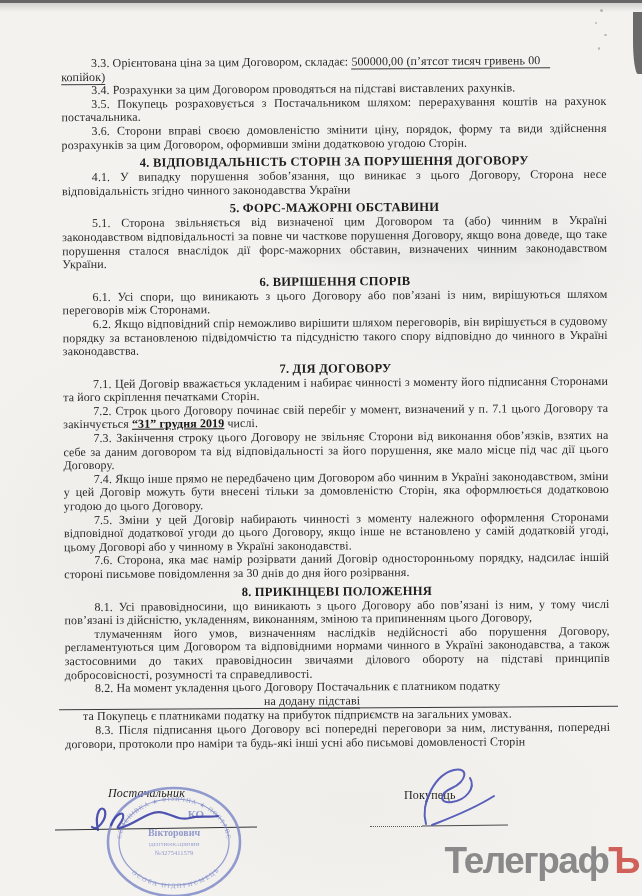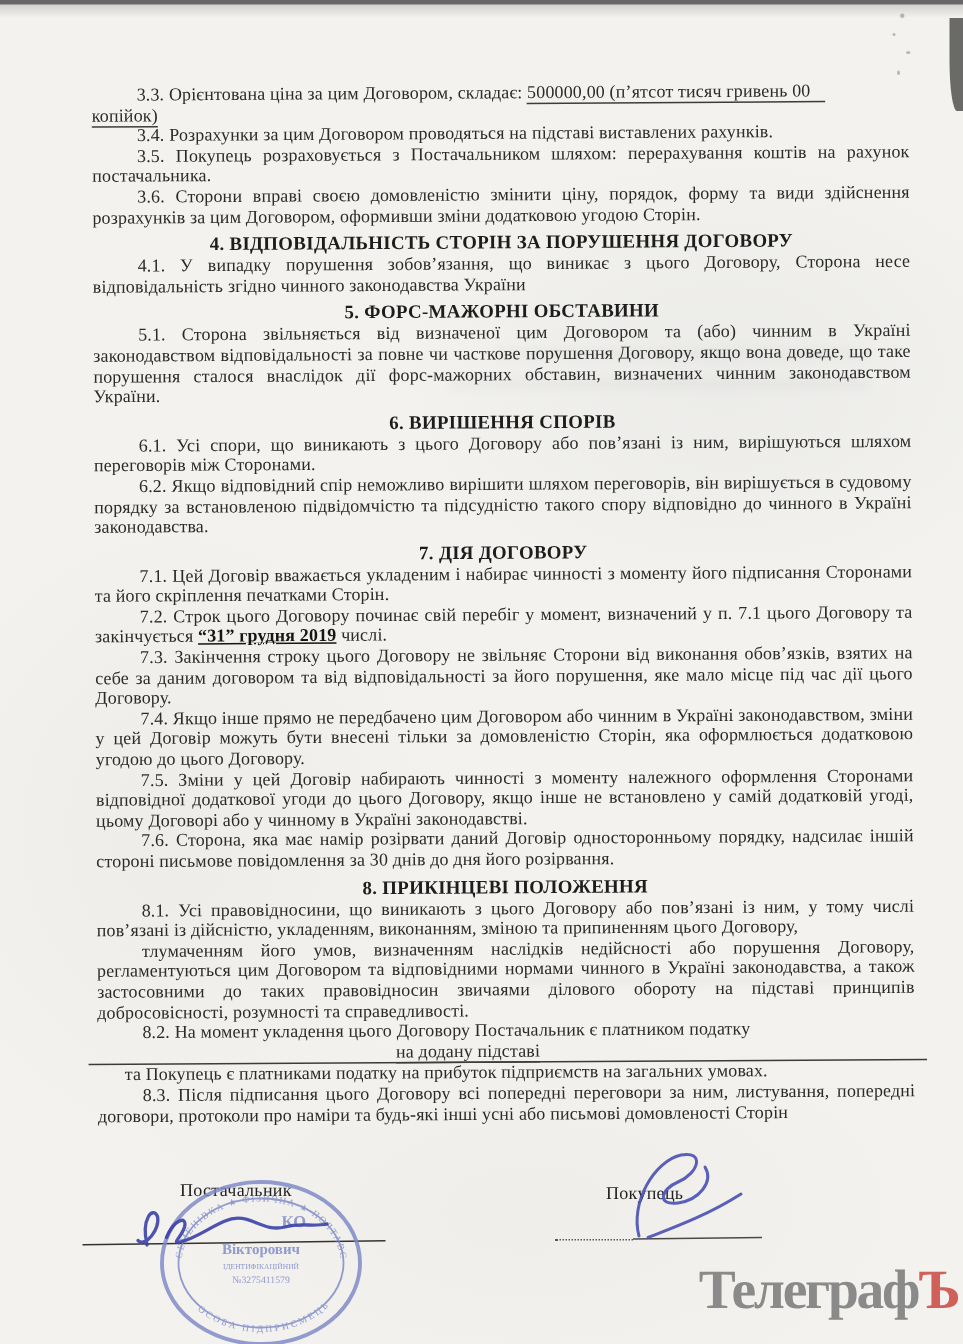--- a/index.html
+++ b/index.html
@@ -43,35 +43,35 @@
   .u{border-bottom:1.1px solid #3c3c3c;}
   .pad-r{padding-right:10px;}
   b{color:#161616;text-decoration:underline;}
   .vat-line{border-bottom:1.2px solid #3b3b3b;height:13.6px;line-height:13.6px;
     margin-left:-6px;margin-right:-8px;padding-left:205px;text-align:left;}
   .vat-line .u{border-bottom-width:1.2px;}
   .l-indent{margin-left:18px;text-indent:0;}
 
   
   .sig-label{position:absolute;font-size:12px;color:#1f1f1f;letter-spacing:.2px;}
-  .supplier-label{left:120px;top:786px;}
+  .supplier-label{left:108px;top:786px;font-style:italic;}
   .buyer-label{left:404px;top:788px;}
   .sig-line-left{position:absolute;left:55px;top:828px;width:202px;height:0;
     border-top:1.4px solid #333;transform:rotate(-0.8deg);}
   .sig-line-right-dotted{position:absolute;left:370px;top:826px;width:52px;height:0;
     border-top:1.3px dotted #5a5a5a;}
   .sig-line-right{position:absolute;left:422px;top:825px;width:86px;height:0;
     border-top:1.1px solid #4a4a4a;transform:rotate(-0.6deg);}
   .stamp-wrap{position:absolute;left:104px;top:784px;width:141px;height:120px;opacity:.82;}
   .sig-ink{position:absolute;}
   .sig-ink.supplier{left:78px;top:794px;width:160px;height:48px;}
   .sig-ink.buyer{left:408px;top:762px;width:110px;height:70px;}
 
   .watermark{position:absolute;right:3px;top:842px;
-    font-family:Liberation Serif, serif;
+    font-family:Liberation Sans, sans-serif;
     font-weight:bold;font-size:37px;letter-spacing:-1.5px;line-height:1;margin-left:28px;}
   .wm-gray{color:#8a8a8a;}
   .wm-red{color:#d0605a;}
 </style>
 </head>
 <body>
 
 <div class="scan-top-line"></div>
 <div class="scan-top-shadow"></div>
 <div class="scan-corner-tr"></div>

